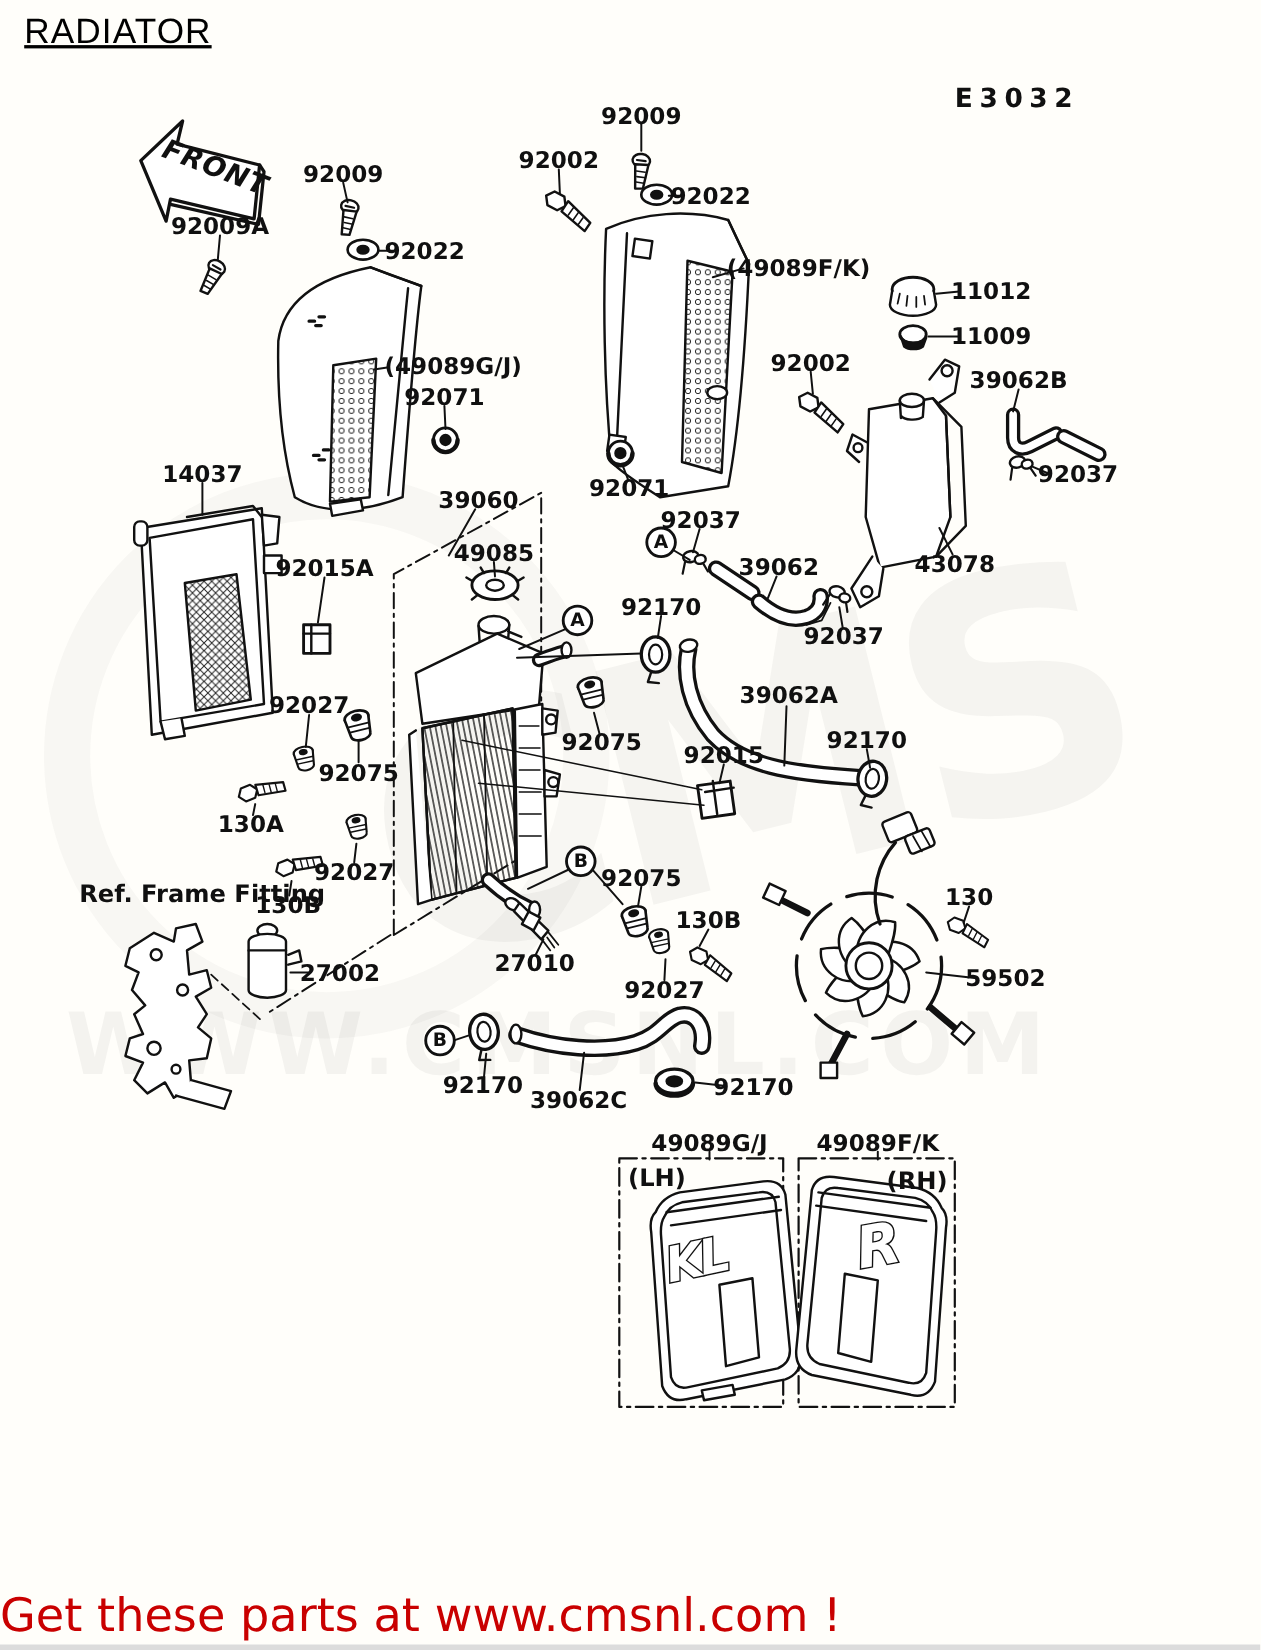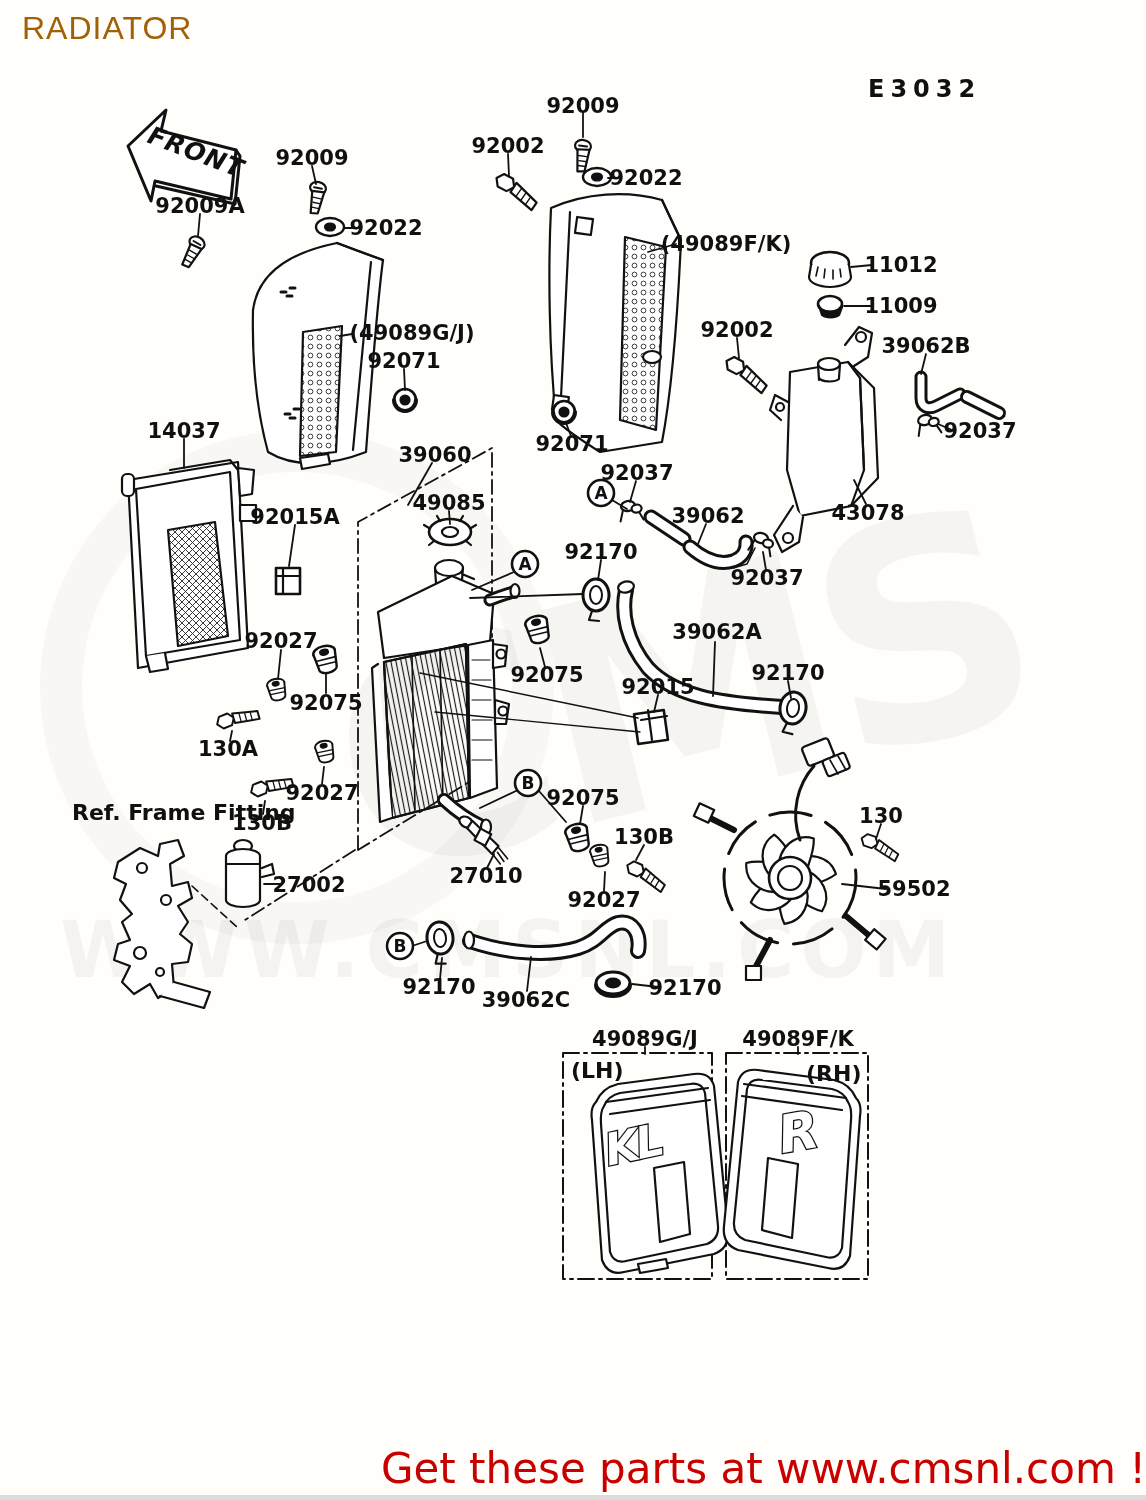--- a/index.html
+++ b/index.html
@@ -1,20 +1,20 @@
 <!DOCTYPE html>
 <html><head>
 <meta charset="utf-8">
 <style>
   html,body{margin:0;padding:0;background:#fffefa;}
   .stage{position:relative;width:1146px;height:1500px;background:#fffefa;overflow:hidden;
          font-family:"DejaVu Sans",sans-serif;}
-  .page-title{position:absolute;left:22px;top:10px;font-size:32px;color:#a16207;
-              letter-spacing:1px;font-family:"Liberation Sans",sans-serif;}
-  .footer-text{position:absolute;left:0;top:1444px;width:100%;text-align:right;
+  .page-title{position:absolute;left:22px;top:10px;font-size:32px;color:#000000;
+              letter-spacing:1px;font-family:"Liberation Sans",sans-serif;text-decoration:underline;}
+  .footer-text{position:absolute;left:0;top:1444px;width:100%;text-align:left;
                font-size:42px;color:#c90000;font-family:"DejaVu Sans",sans-serif;}
   .bottom-strip{position:absolute;left:0;bottom:0;width:100%;height:5px;background:#dcdcdc;}
   .wm-cms{position:absolute;left:330px;top:520px;font-size:300px;font-weight:bold;
           color:rgba(70,70,70,0.055);transform:rotate(-14deg);letter-spacing:-12px;
           pointer-events:none;}
   .wm-url{position:absolute;left:60px;top:905px;font-size:78px;font-weight:bold;
           color:rgba(70,70,70,0.06);letter-spacing:6px;pointer-events:none;white-space:nowrap;}
   .wm-ring{position:absolute;left:40px;top:430px;width:430px;height:430px;border-radius:50%;
            border:42px solid rgba(60,60,60,0.035);pointer-events:none;}
   svg#diagram{position:absolute;left:0;top:0;}

